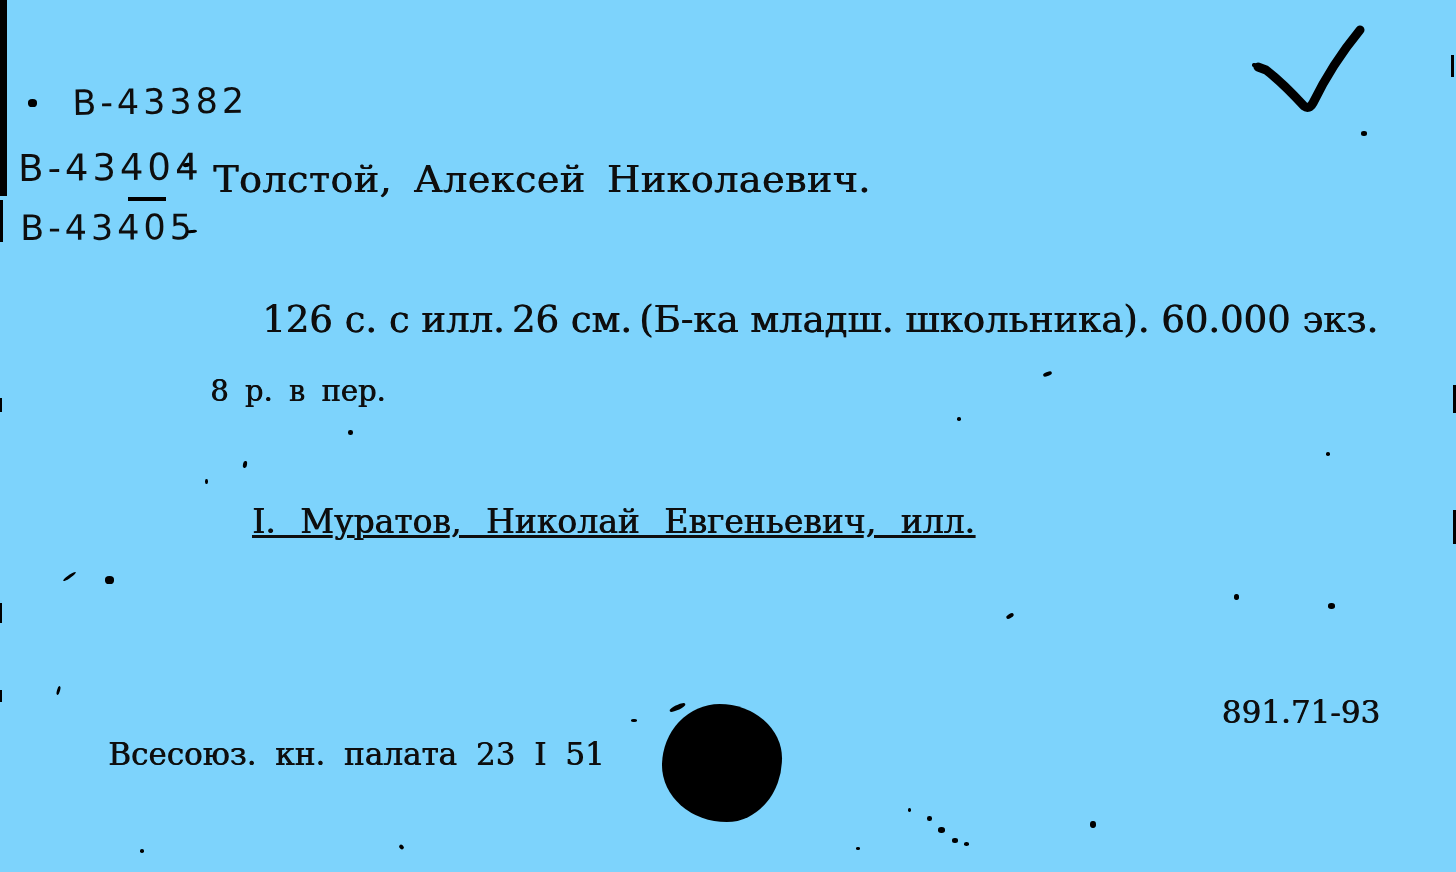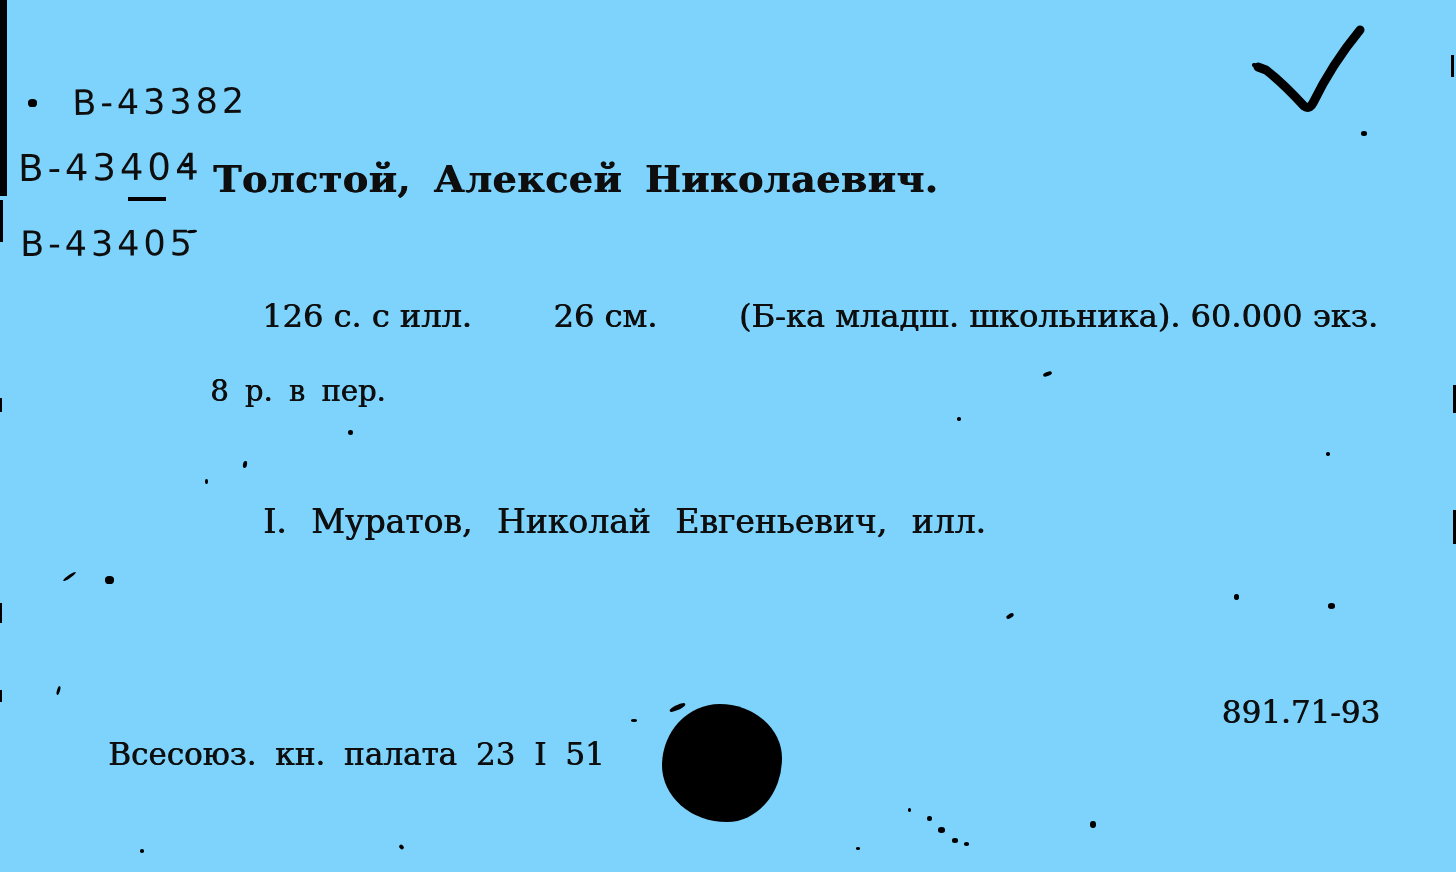--- a/index.html
+++ b/index.html
@@ -19,44 +19,44 @@
   .handwritten {
     font-family: "DejaVu Sans", "Liberation Sans", sans-serif;
     font-size: 37px;
     letter-spacing: 4px;
     line-height: 1;
     white-space: nowrap;
     transform-origin: left top;
   }
   .hw-1 { left: 72px;  top: 86px;  transform: rotate(-0.8deg); font-size: 35px; }
   .hw-2 { left: 18px;  top: 150px; transform: rotate(-0.5deg); }
-  .hw-3 { left: 20px;  top: 211px; transform: rotate(-0.3deg); font-size: 35px; margin-top: 16px; }
+  .hw-3 { left: 20px;  top: 211px; transform: rotate(-0.3deg); font-size: 35px; }
 
   .heading {
     left: 213px; top: 158px;
-    font-size: 38px; font-weight: bold;
+    font-size: 38px; font-weight: normal;
     word-spacing: 9px; letter-spacing: 0.5px;
   }
   .title-line {
     left: 256px; top: 212px; width: 1122px;
     font-size: 37px;
     display: flex; justify-content: space-between;
   }
   .imprint-line {
     left: 213px; top: 256px;
     font-size: 37px;
     display: flex; gap: 92px;
   }
   .collation-line {
     left: 262px; top: 299px; width: 1116px;
-    font-size: 32px;
+    font-size: 37px;
     display: flex; justify-content: space-between; align-items: center;
   }
   .price-line { left: 210px; top: 335px; font-size: 29px; word-spacing: 7px; margin-top: 40px; }
-  .added-entry { left: 263px; top: 504px; font-size: 33px; word-spacing: 14px; }
+  .added-entry { left: 252px; top: 504px; font-size: 33px; word-spacing: 14px; text-decoration: underline; }
 
   .footer-left-1 { left: 108px; top: 697px; font-size: 31px; word-spacing: 16px; }
   .footer-left-2 { left: 108px; top: 737px; font-size: 31px; word-spacing: 9px; }
   .footer-right { right: 76px; top: 694px; text-align: right; }
   .footer-right div { font-size: 31px; line-height: 1.2; margin-left: 33px; }
 
   .ink-blot {
     left: 662px; top: 704px; width: 120px; height: 118px;
     background: #000;
     border-radius: 48% 52% 46% 54% / 52% 46% 54% 48%;

